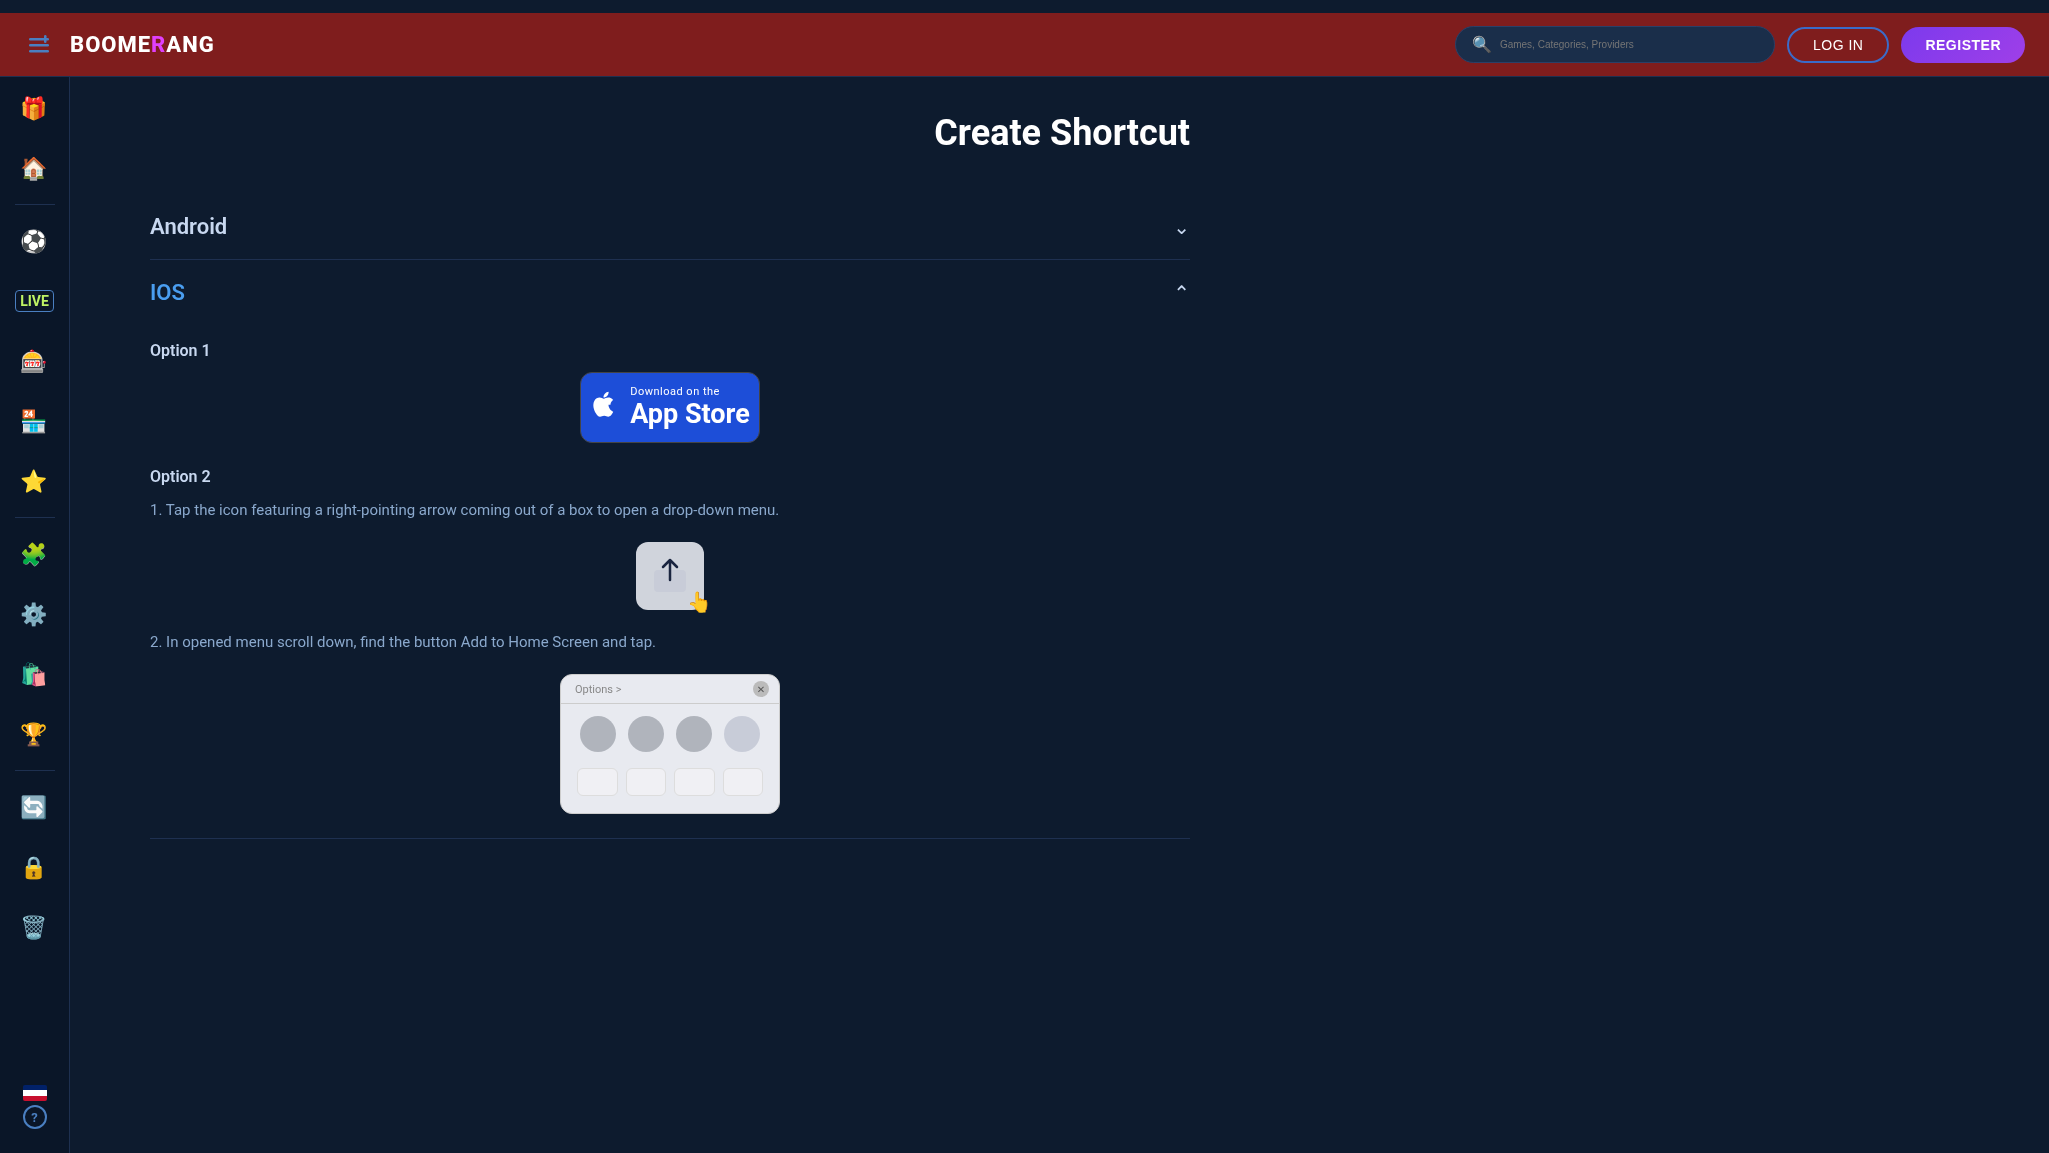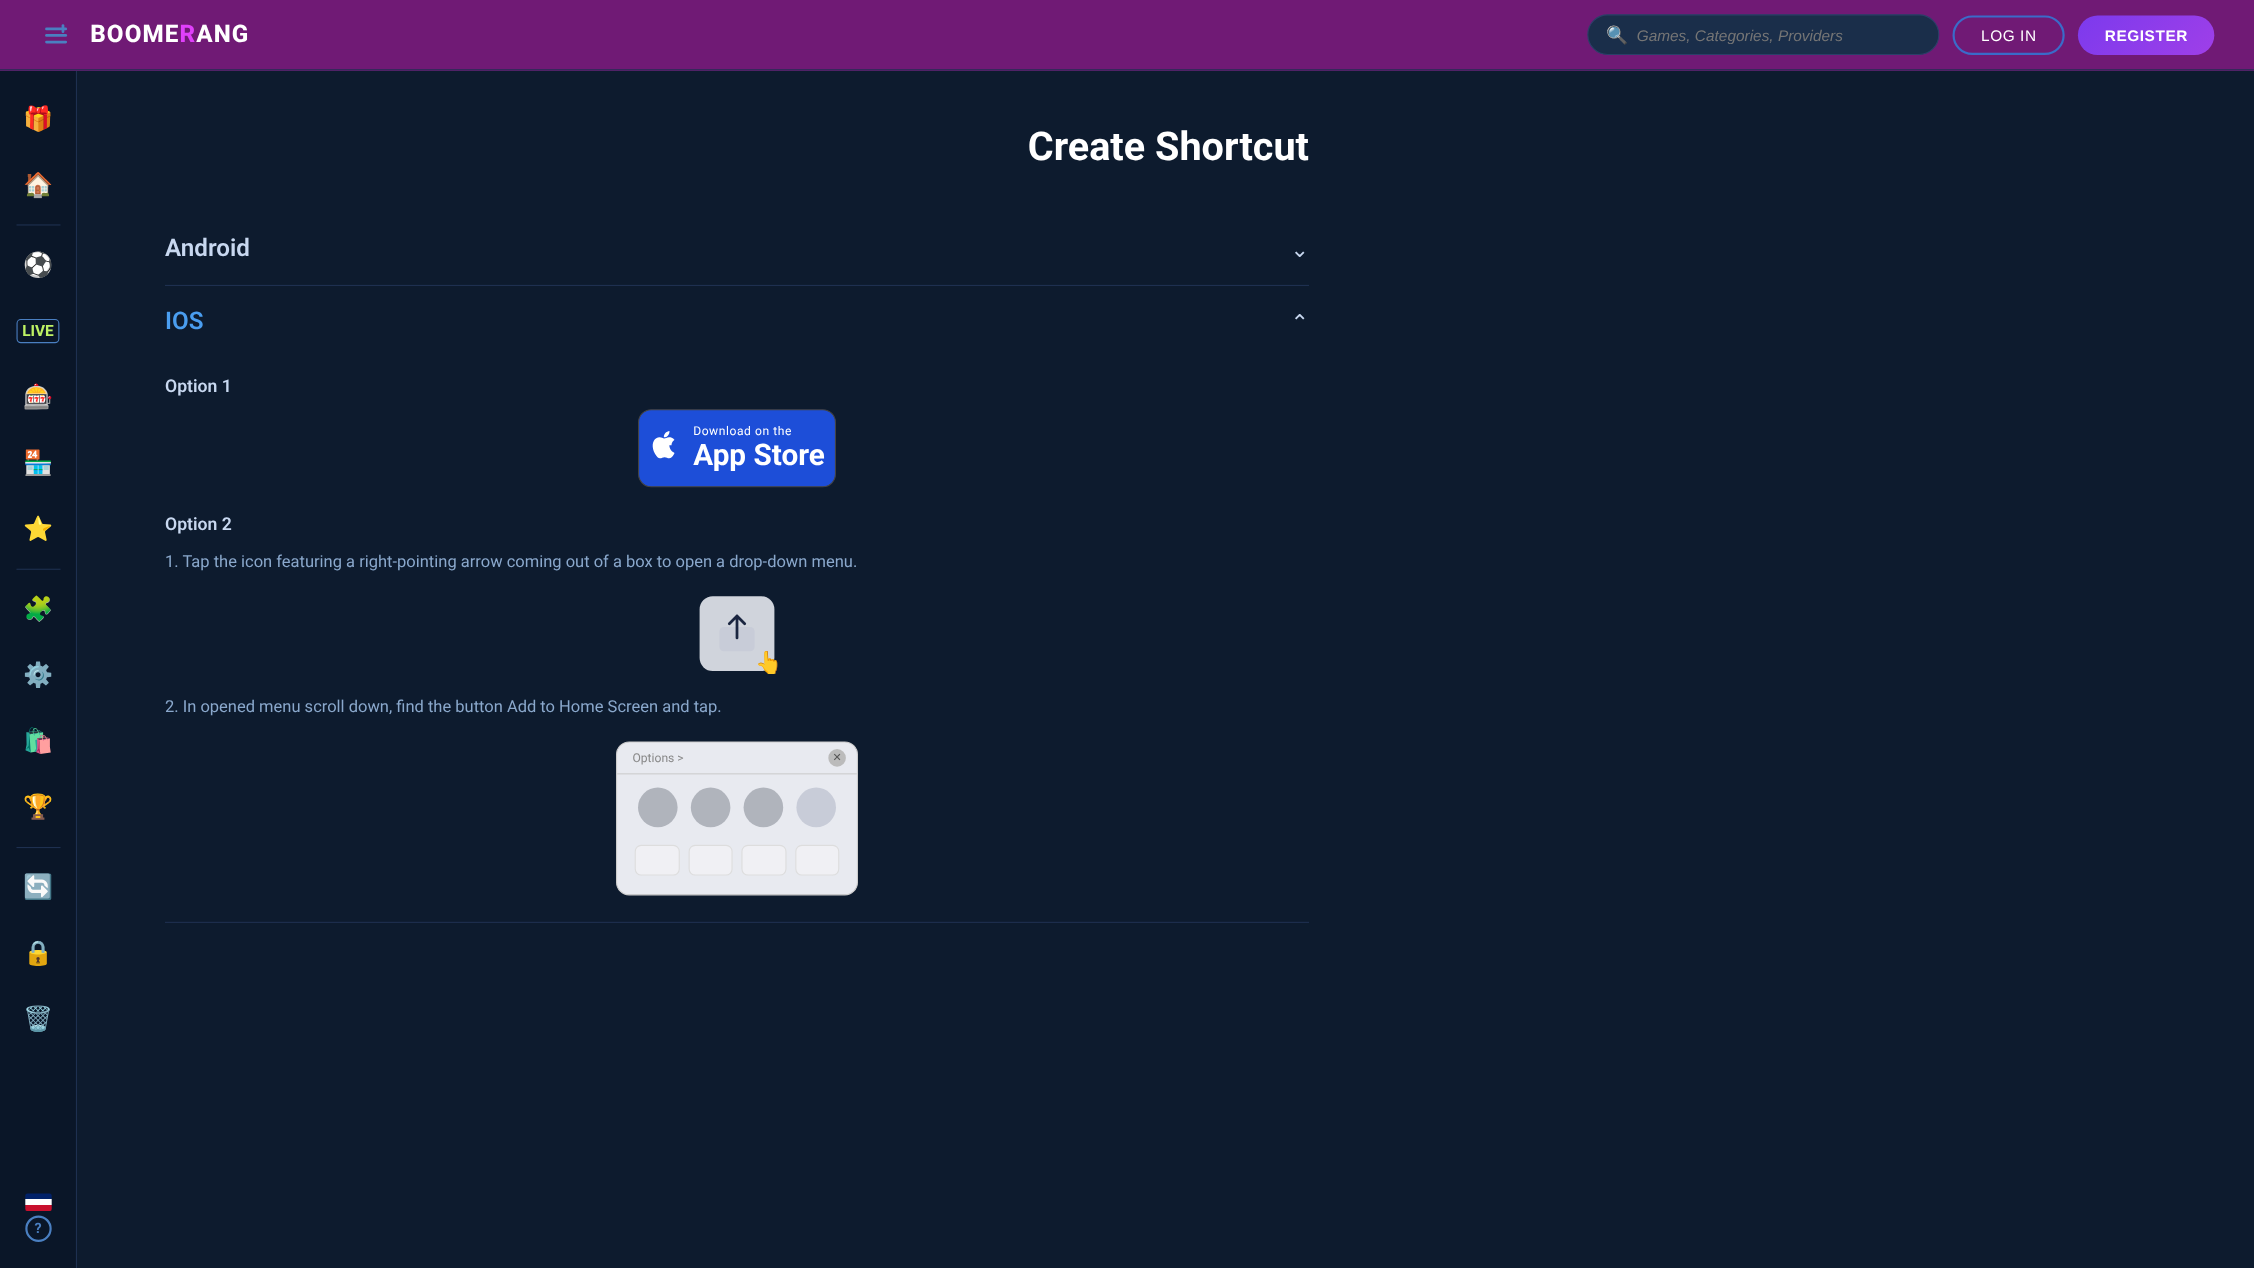--- a/index.html
+++ b/index.html
@@ -8,28 +8,28 @@
       background-color: #0d1b2e;
       color: #c8d8f0;
       font-family: -apple-system, BlinkMacSystemFont, 'Segoe UI', Roboto, sans-serif;
       min-height: 100vh;
       display: flex;
       flex-direction: column;
     }
 
     
     .header {
-      background-color: #701a75;
+      background-color: #7f1d1d;
       border-bottom: 1px solid #1e3050;
       display: flex;
       align-items: center;
-      padding: 0 36px;
+      padding: 0 24px;
       height: 64px;
       position: fixed;
-      top: 0;
+      top: 13px;
       left: 0;
       right: 0;
       z-index: 100;
     }
 
     .header-left {
       display: flex;
       align-items: center;
       gap: 16px;
     }
@@ -77,24 +77,23 @@
       align-items: center;
       padding: 8px 16px;
       gap: 8px;
       width: 320px;
     }
 
     .search-bar input {
       background: none;
       border: none;
       color: #8aa8cc;
-      font-size: 14px;
+      font-size: 10px;
       outline: none;
       width: 100%;
-      font-style: italic;
     }
 
     .search-icon {
       color: #8aa8cc;
       font-size: 16px;
     }
 
     .btn-login {
       background: transparent;
       border: 2px solid #3a6bc9;

